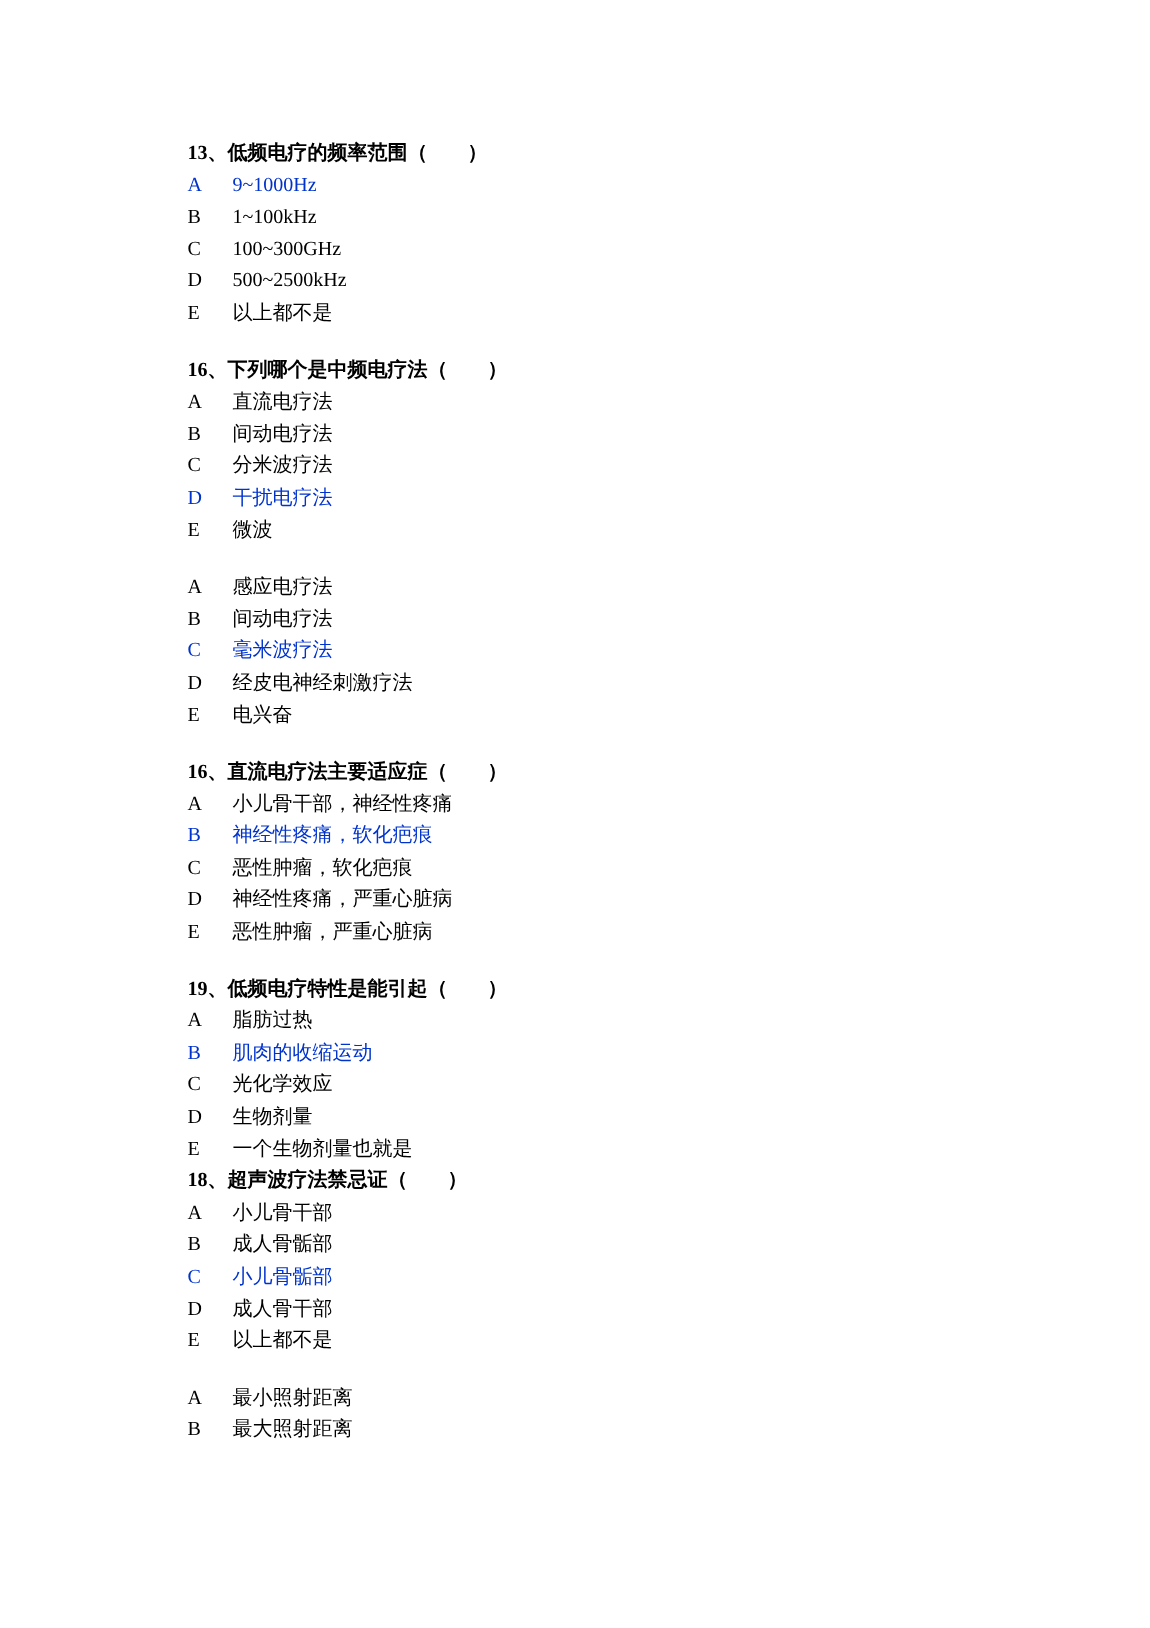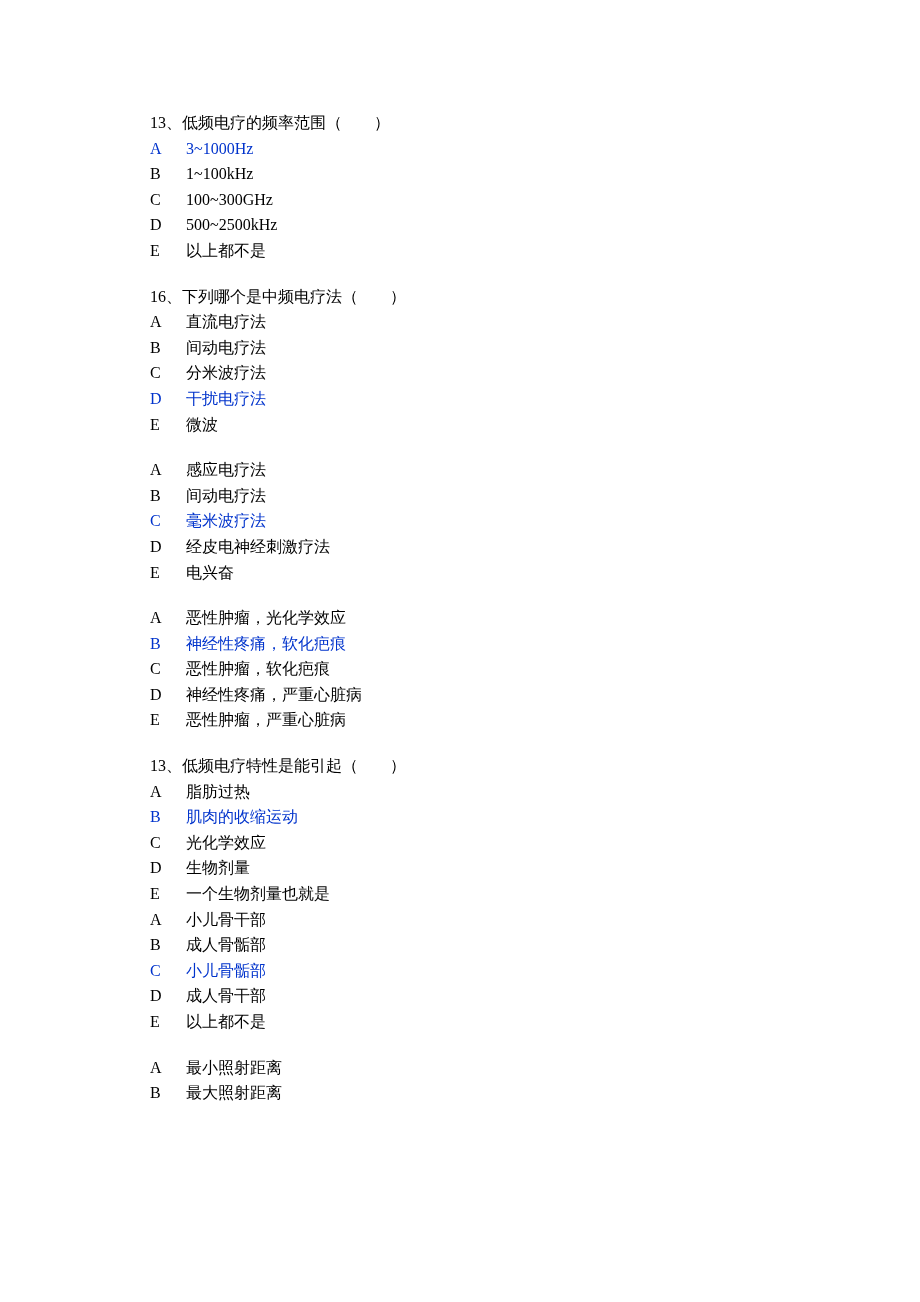--- a/index.html
+++ b/index.html
@@ -18,20 +18,21 @@
     box-sizing: border-box;
   }
   .question-block {
     margin-bottom: 20px;
   }
   .question-block.tight {
     margin-bottom: 0;
   }
   .q-stem {
     display: block;
+    font-weight: bold;
   }
   .option-row {
     display: flex;
     align-items: baseline;
   }
   .option-letter {
     display: inline-block;
     width: 36px;
     flex-shrink: 0;
   }
@@ -43,21 +44,21 @@
   }
 </style>
 </head>
 <body>
 
 <div class="page" id="page-root">
 <div class="question-block">
       <div class="q-stem">13、低频电疗的频率范围（　　）</div>
       <div class="option-row">
         <span class="option-letter highlight">A</span>
-        <span class="option-text highlight">3~1000Hz</span>
+        <span class="option-text highlight">9~1000Hz</span>
       </div>
       <div class="option-row">
         <span class="option-letter">B</span>
         <span class="option-text">1~100kHz</span>
       </div>
       <div class="option-row">
         <span class="option-letter">C</span>
         <span class="option-text">100~300GHz</span>
       </div>
       <div class="option-row">
@@ -108,43 +109,44 @@
       <div class="option-row">
         <span class="option-letter">D</span>
         <span class="option-text">经皮电神经刺激疗法</span>
       </div>
       <div class="option-row">
         <span class="option-letter">E</span>
         <span class="option-text">电兴奋</span>
       </div>
     </div>
     <div class="question-block">
+      <div class="q-stem">16、直流电疗法主要适应症（　　）</div>
       <div class="option-row">
         <span class="option-letter">A</span>
-        <span class="option-text">恶性肿瘤，光化学效应</span>
+        <span class="option-text">小儿骨干部，神经性疼痛</span>
       </div>
       <div class="option-row">
         <span class="option-letter highlight">B</span>
         <span class="option-text highlight">神经性疼痛，软化疤痕</span>
       </div>
       <div class="option-row">
         <span class="option-letter">C</span>
         <span class="option-text">恶性肿瘤，软化疤痕</span>
       </div>
       <div class="option-row">
         <span class="option-letter">D</span>
         <span class="option-text">神经性疼痛，严重心脏病</span>
       </div>
       <div class="option-row">
         <span class="option-letter">E</span>
         <span class="option-text">恶性肿瘤，严重心脏病</span>
       </div>
     </div>
     <div class="question-block tight">
-      <div class="q-stem">13、低频电疗特性是能引起（　　）</div>
+      <div class="q-stem">19、低频电疗特性是能引起（　　）</div>
       <div class="option-row">
         <span class="option-letter">A</span>
         <span class="option-text">脂肪过热</span>
       </div>
       <div class="option-row">
         <span class="option-letter highlight">B</span>
         <span class="option-text highlight">肌肉的收缩运动</span>
       </div>
       <div class="option-row">
         <span class="option-letter">C</span>
@@ -153,20 +155,21 @@
       <div class="option-row">
         <span class="option-letter">D</span>
         <span class="option-text">生物剂量</span>
       </div>
       <div class="option-row">
         <span class="option-letter">E</span>
         <span class="option-text">一个生物剂量也就是</span>
       </div>
     </div>
     <div class="question-block">
+      <div class="q-stem">18、超声波疗法禁忌证（　　）</div>
       <div class="option-row">
         <span class="option-letter">A</span>
         <span class="option-text">小儿骨干部</span>
       </div>
       <div class="option-row">
         <span class="option-letter">B</span>
         <span class="option-text">成人骨骺部</span>
       </div>
       <div class="option-row">
         <span class="option-letter highlight">C</span>

